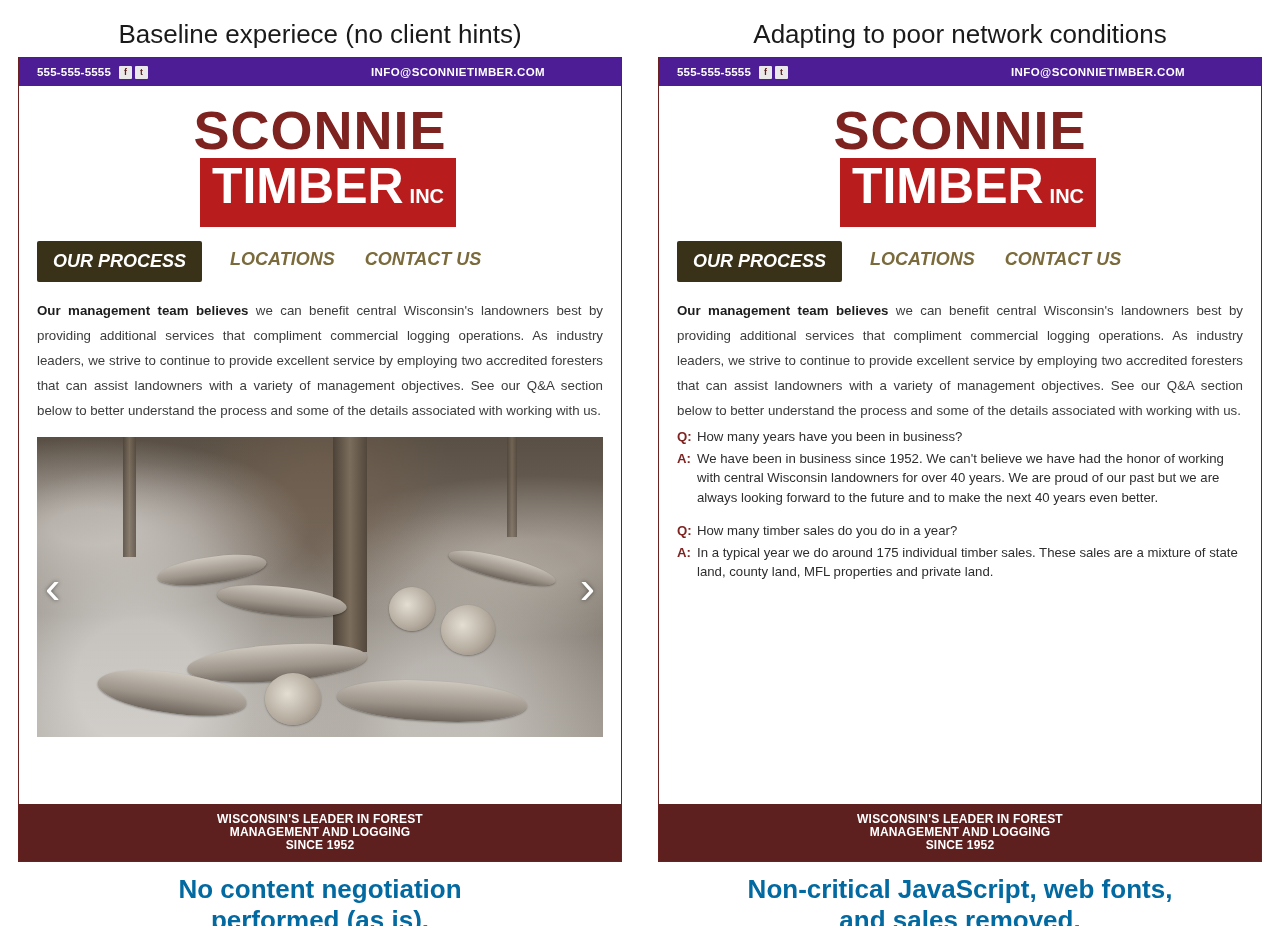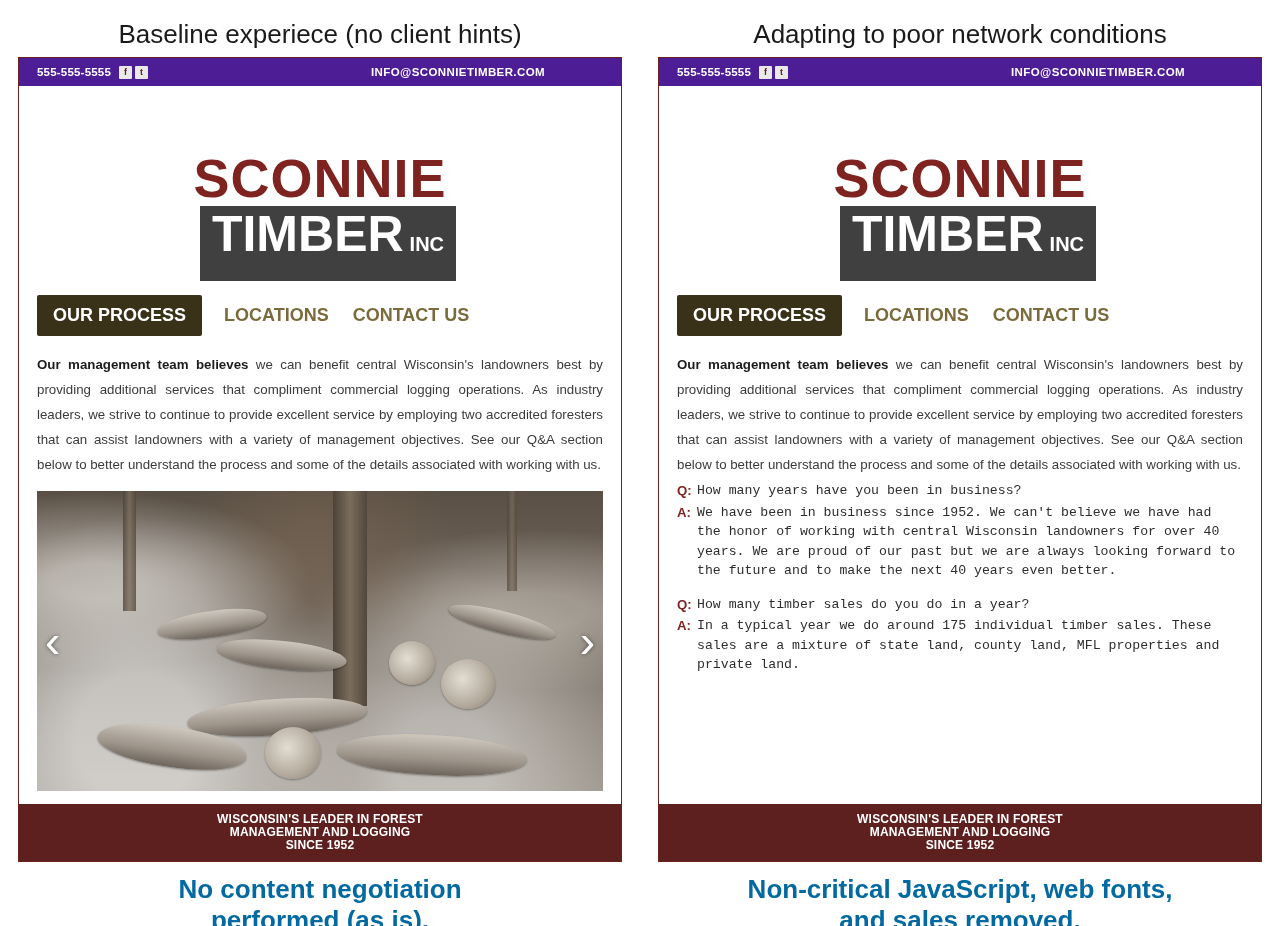--- a/index.html
+++ b/index.html
@@ -95,44 +95,44 @@
   .logo-wrap {
     text-align: center;
     padding: 16px 0 6px 0;
   }
   .logo-line1 {
     font-size: 54px;
     font-weight: bold;
     color: #7e2320;
     letter-spacing: 1px;
     line-height: 56px;
-    margin-top: 48px;
   }
   .logo-line2 {
     display: inline-block;
-    background: #404040;
+    background: #b91c1c;
     color: #ffffff;
     font-size: 50px;
     font-weight: bold;
     line-height: 54px;
-    padding: 1px 12px 10px 12px;
+    padding: 1px 12px 4px 12px;
     letter-spacing: 0px;
     margin-left: 16px;
   }
   .logo-inc {
     font-size: 20px;
     font-weight: bold;
     letter-spacing: 0px;
     margin-left: 6px;
   }
   .nav {
     display: flex;
-    align-items: center;
+    align-items: flex-start;
     padding: 8px 18px 10px 18px;
-    gap: 20px;
+    gap: 26px;
+    font-style: italic;
   }
   .nav-item {
     font-size: 18px;
     font-weight: bold;
     color: #7a6a3c;
     letter-spacing: 0px;
     padding: 8px 2px;
     cursor: pointer;
   }
   .nav-item.active {
@@ -216,21 +216,21 @@
     line-height: 19.5px;
     color: #2d2d2d;
   }
   .qa-row.block { margin-bottom: 14px; }
   .qa-key {
     color: #7e2320;
     font-weight: bold;
     width: 20px;
     flex: 0 0 20px;
   }
-  .qa-val { flex: 1; font-family: Liberation Mono, monospace; }
+  .qa-val { flex: 1; }
   .footer {
     margin-top: auto;
     background: #5e201f;
     color: #ffffff;
     text-align: center;
     font-size: 12px;
     font-weight: bold;
     line-height: 13px;
     padding: 9px 0 9px 0;
     letter-spacing: 0.2px;

